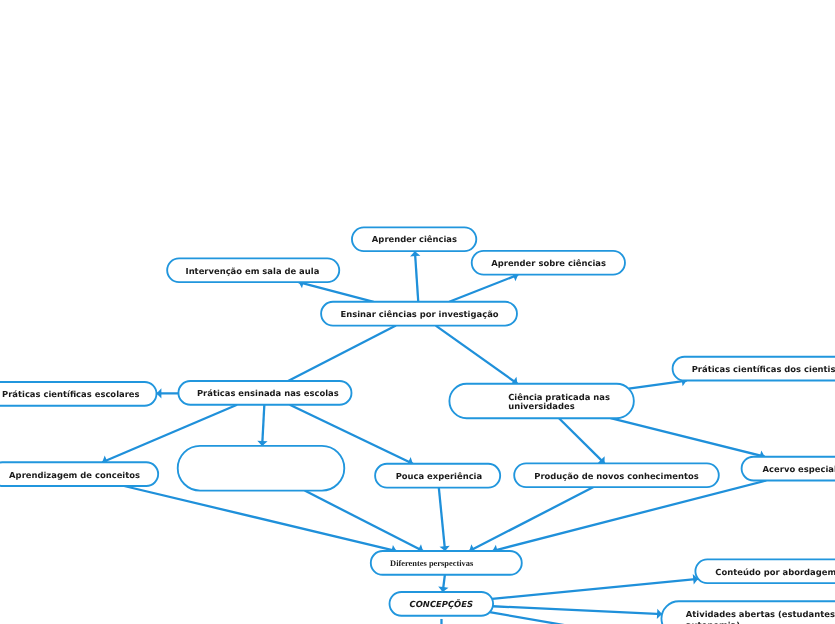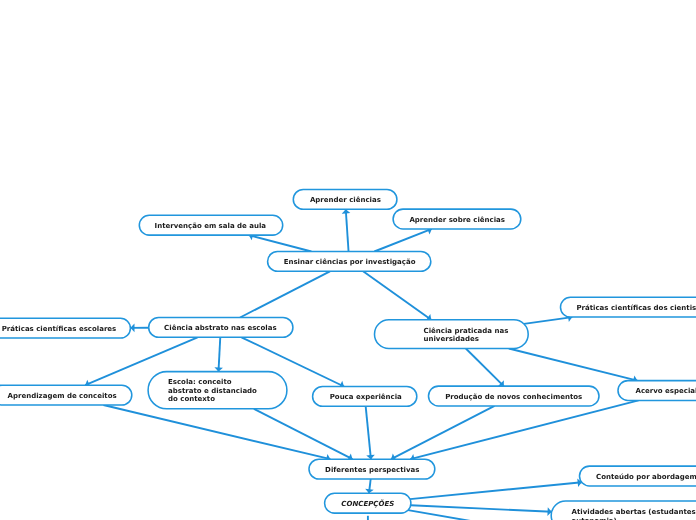--- a/index.html
+++ b/index.html
@@ -122,26 +122,25 @@
       <rect x="324.60" y="493.30" width="86.30" height="19.80" rx="9.90" ry="9.90" fill="#ffffff" stroke="#2196dd" stroke-width="1.55"></rect>
       <rect x="579.50" y="466.10" width="134.00" height="19.80" rx="9.90" ry="9.90" fill="#ffffff" stroke="#2196dd" stroke-width="1.55"></rect>
       <rect x="551.20" y="501.00" width="161.00" height="29.00" rx="14.50" ry="14.50" fill="#ffffff" stroke="#2196dd" stroke-width="1.55"></rect>
     </svg>
   <div id="nodes">
       <div class="txt" style="color: rgb(26, 26, 26); left: 309.9px; top: 196.15px;"><span style="display: block;">Aprender ciências</span></div>
       <div class="txt" style="color: rgb(26, 26, 26); left: 409.4px; top: 215.75px;"><span style="display: block;">Aprender sobre ciências</span></div>
       <div class="txt" style="color: rgb(26, 26, 26); left: 154.6px; top: 221.95px;"><span style="display: block;">Intervenção em sala de aula</span></div>
       <div class="txt" style="color: rgb(26, 26, 26); left: 283.7px; top: 258.15px;"><span style="display: block;">Ensinar ciências por investigação</span></div>
       <div class="txt" style="color: rgb(26, 26, 26); left: 1.7px; top: 324.95px;"><span style="display: block;">Práticas científicas escolares</span></div>
-      <div class="txt" style="color: rgb(26, 26, 26); left: 164.1px; top: 324.15px;"><span style="display: block;">Ciência abstrato nas escolas</span></div>
+      <div class="txt" style="color: rgb(26, 26, 26); left: 164.1px; top: 324.15px;"><span style="display: block;">Práticas ensinada nas escolas</span></div>
       <div class="txt" style="color: rgb(26, 26, 26); left: 395.5px; top: 326.65px; margin-left: 28px;"><span style="display: block;">Ciência praticada nas</span><span style="display: block;">universidades</span></div>
       <div class="txt" style="color: rgb(26, 26, 26); left: 576.4px; top: 303.95px;"><span style="display: block;">Práticas científicas dos cientistas</span></div>
       <div class="txt" style="color: rgb(26, 26, 26); left: 7.6px; top: 391.85px;"><span style="display: block;">Aprendizagem de conceitos</span></div>
-      <div class="txt" style="color: rgb(26, 26, 26); left: 168px; top: 378.45px;"><span style="display: block;">Escola: conceito</span><span style="display: block;">abstrato e distanciado</span><span style="display: block;">do contexto</span></div>
       <div class="txt" style="color: rgb(26, 26, 26); left: 329.7px; top: 393.15px;"><span style="display: block;">Pouca experiência</span></div>
       <div class="txt" style="color: rgb(26, 26, 26); left: 445.2px; top: 392.75px;"><span style="display: block;">Produção de novos conhecimentos</span></div>
       <div class="txt" style="color: rgb(26, 26, 26); left: 635.5px; top: 387.25px;"><span style="display: block;">Acervo especializado</span></div>
-      <div class="txt" style="color: rgb(26, 26, 26); left: 325.1px; top: 465.85px;"><span style="display: block;">Diferentes perspectivas</span></div>
+      <div class="txt" style="color: rgb(26, 26, 26); left: 325.1px; top: 465.85px;"><span style="display: block; font-family: Liberation Serif, serif;">Diferentes perspectivas</span></div>
       <div class="txt" style="color: rgb(26, 26, 26); left: 341.3px; top: 499.95px; font-style: italic;"><span style="display: block;">CONCEPÇÕES</span></div>
       <div class="txt" style="color: rgb(26, 26, 26); left: 596.1px; top: 472.75px;"><span style="display: block;">Conteúdo por abordagem</span></div>
       <div class="txt" style="color: rgb(26, 26, 26); left: 571.5px; top: 508px;"><span style="display: block;">Atividades abertas (estudantes</span><span style="display: block;">autonomia)</span></div>
     </div>
 </div>
 
 </body></html>

